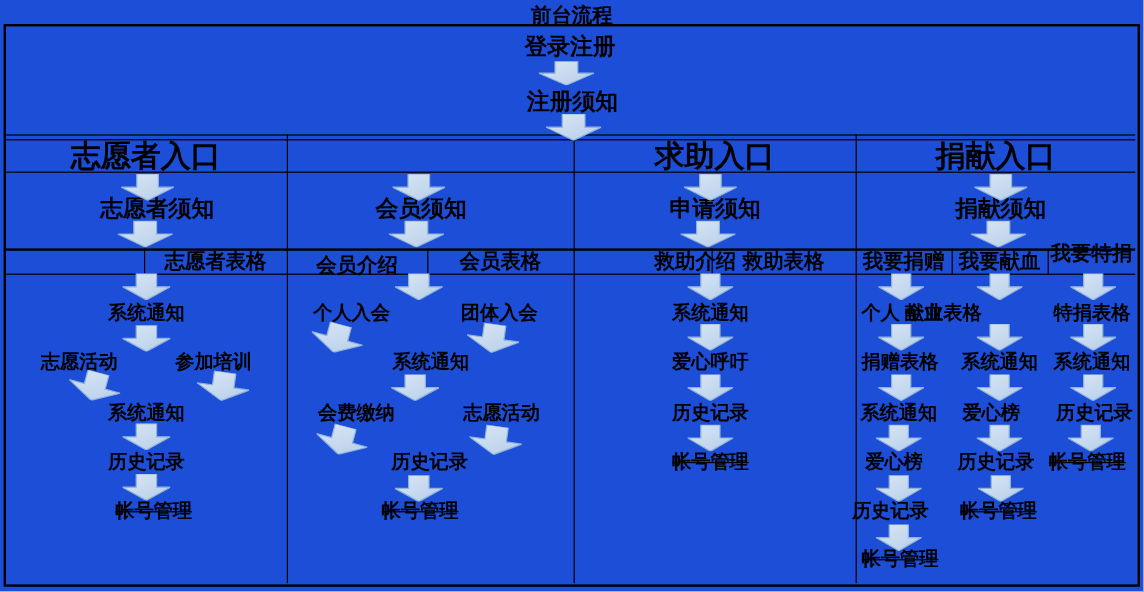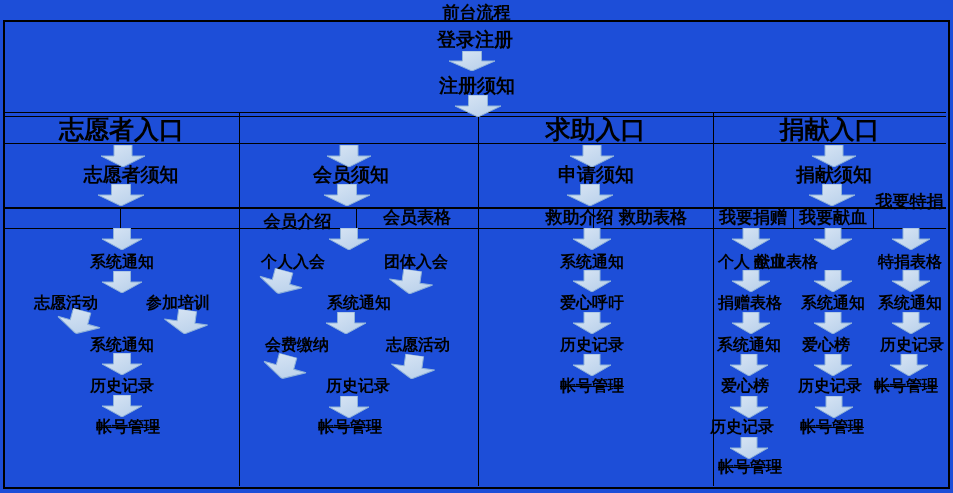--- a/index.html
+++ b/index.html
@@ -51,27 +51,28 @@
 
   <div class="cell f19" style="left:4px;top:117px;width:235px;height:25px;">志愿者入口</div>
   <div class="cell f19" style="left:713px;top:117px;width:233px;height:25px;">捐献入口</div>
   <div class="cell f19" style="left:478px;top:117px;width:235px;height:25px;">求助入口</div>
 
   <div class="node big" style="left:131px;top:164px;">志愿者须知</div>
   <div class="node big" style="left:351px;top:164px;">会员须知</div>
   <div class="node big" style="left:596px;top:164px;">申请须知</div>
   <div class="node big" style="left:834px;top:164px;">捐献须知</div>
 
+  <div class="cell f17" style="left:120px;top:208px;width:119px;height:19px;">志愿者表格</div>
   <div class="cell f17" style="left:239px;top:212px;width:117px;height:19px;">会员介绍</div>
   <div class="cell f17" style="left:356px;top:208px;width:122px;height:19px;">会员表格</div>
   <div class="cell f17" style="left:478px;top:208px;width:115px;height:19px;padding-left:44px;">救助介绍</div>
   <div class="cell f17" style="left:593px;top:208px;width:120px;height:19px;">救助表格</div>
   <div class="cell f17" style="left:713px;top:208px;width:80px;height:19px;">我要捐赠</div>
   <div class="cell f17" style="left:793px;top:208px;width:80px;height:19px;">我要献血</div>
-  <div class="cell f17" style="left:873px;top:192px;width:73px;height:19px;">我要特捐</div>
+  <div class="cell f17" style="left:873px;top:202px;width:73px;height:19px;">我要特捐</div>
 
   <div class="node" style="left:122px;top:253px;">系统通知</div>
   <div class="node" style="left:66px;top:294px;">志愿活动</div>
   <div class="node" style="left:178px;top:294px;">参加培训</div>
   <div class="node" style="left:122px;top:336px;">系统通知</div>
   <div class="node" style="left:122px;top:377px;">历史记录</div>
   <div class="node strike" style="left:128px;top:418px;">帐号管理</div>
 
   <div class="node" style="left:293px;top:253px;">个人入会</div>
   <div class="node" style="left:416px;top:253px;">团体入会</div>

